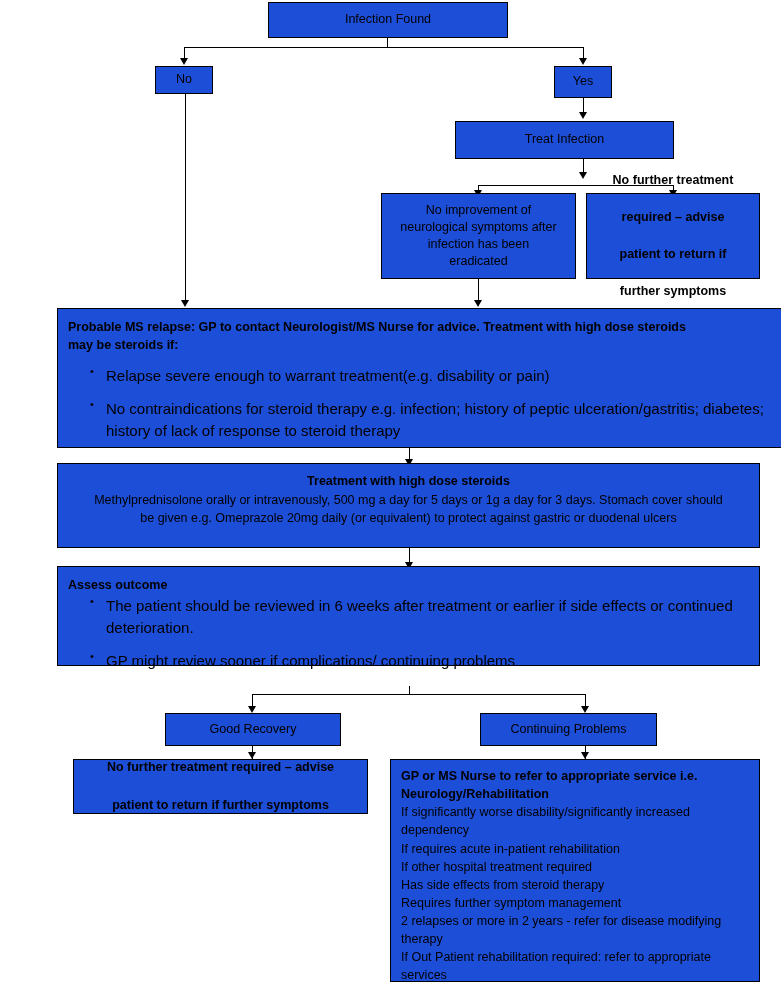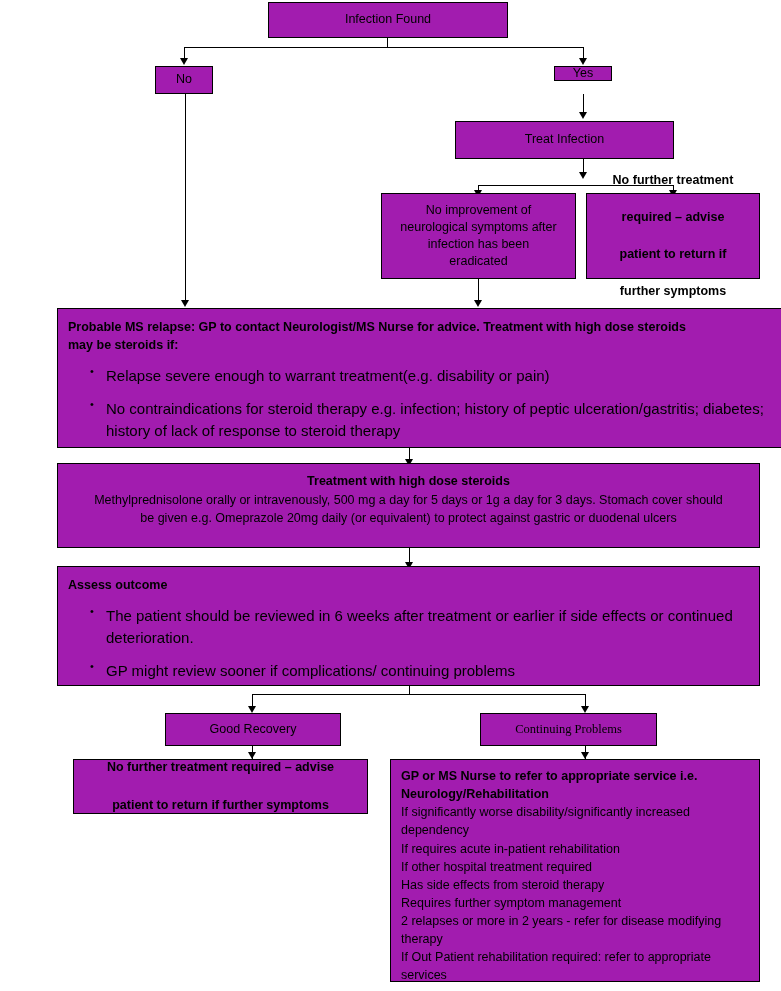--- a/index.html
+++ b/index.html
@@ -16,21 +16,21 @@
     position: relative;
     width: 781px;
     height: 991px;
     background: #ffffff;
     overflow: hidden;
   }
   .node {
     position: absolute;
     box-sizing: border-box;
     border: 1px solid #000000;
-    background: #a21caf;
+    background: #1d4ed8;
     display: flex;
     flex-direction: column;
     justify-content: center;
     font-size: 12.5px;
     line-height: 1.38;
     color: #000000;
   }
   .node.center { align-items: center; text-align: center; }
   .node.left { align-items: stretch; text-align: left; }
   .node .pad { padding: 0 8px; }
@@ -135,21 +135,21 @@
   <div class="arrow" style="left:581px; top:752px;"></div>
 
   <div class="node center" style="left:268px; top:2px; width:240px; height:36px;">
     <div class="pad">Infection Found</div>
   </div>
 
   <div class="node center" style="left:155px; top:66px; width:58px; height:28px;">
     <div class="pad">No</div>
   </div>
 
-  <div class="node center" style="left:554px; top:66px; width:58px; height:15px;">
+  <div class="node center" style="left:554px; top:66px; width:58px; height:32px;">
     <div class="pad">Yes</div>
   </div>
 
   <div class="node center" style="left:455px; top:121px; width:219px; height:38px;">
     <div class="pad">Treat Infection</div>
   </div>
 
   <div class="node center" style="left:381px; top:193px; width:195px; height:86px;">
     <div class="pad">No improvement of</div>
     <div class="pad">neurological symptoms after</div>
@@ -173,34 +173,34 @@
       <li>No contraindications for steroid therapy e.g. infection; history of peptic ulceration/gastritis; diabetes; history of lack of response to steroid therapy</li>
     </ul>
   </div>
 
   <div class="node center" style="left:57px; top:463px; width:703px; height:85px; justify-content:flex-start; padding-top:9px;">
     <div class="box-title" style="text-align:center;">Treatment with high dose steroids</div>
     <div class="body-line" style="text-align:center;">Methylprednisolone orally or intravenously, 500 mg a day for 5 days or 1g a day for 3 days. Stomach cover should</div>
     <div class="body-line" style="text-align:center;">be given e.g. Omeprazole 20mg daily (or equivalent) to protect against gastric or duodenal ulcers</div>
   </div>
 
-  <div class="node left" style="left:57px; top:566px; width:703px; height:120px; justify-content:flex-start; padding-top:10px;">
+  <div class="node left" style="left:57px; top:566px; width:703px; height:100px; justify-content:flex-start; padding-top:10px;">
     <div class="box-title">Assess outcome</div>
     <div class="stack-gap"></div>
     <ul class="bullets">
       <li>The patient should be reviewed in 6 weeks after treatment or earlier if side effects or continued deterioration.</li>
       <li>GP might review sooner if complications/ continuing problems</li>
     </ul>
   </div>
 
   <div class="node center" style="left:165px; top:713px; width:176px; height:33px;align-items:center;">
     <div class="pad">Good Recovery</div>
   </div>
 
-  <div class="node center" style="left:480px; top:713px; width:177px; height:33px;font-family:Liberation Serif, serif;">
+  <div class="node center" style="left:480px; top:713px; width:177px; height:33px;">
     <div class="pad">Continuing Problems</div>
   </div>
 
   <div class="node center bold" style="left:73px; top:759px; width:295px; height:55px;">
     <div class="pad">No further treatment required – advise</div>
     <div class="pad">patient to return if further symptoms</div>
   </div>
 
   <div class="node left tight-lines" style="left:390px; top:759px; width:370px; height:223px; justify-content:flex-start; padding-top:7px;">
     <div class="box-title">GP or MS Nurse to refer to appropriate service i.e.</div>

